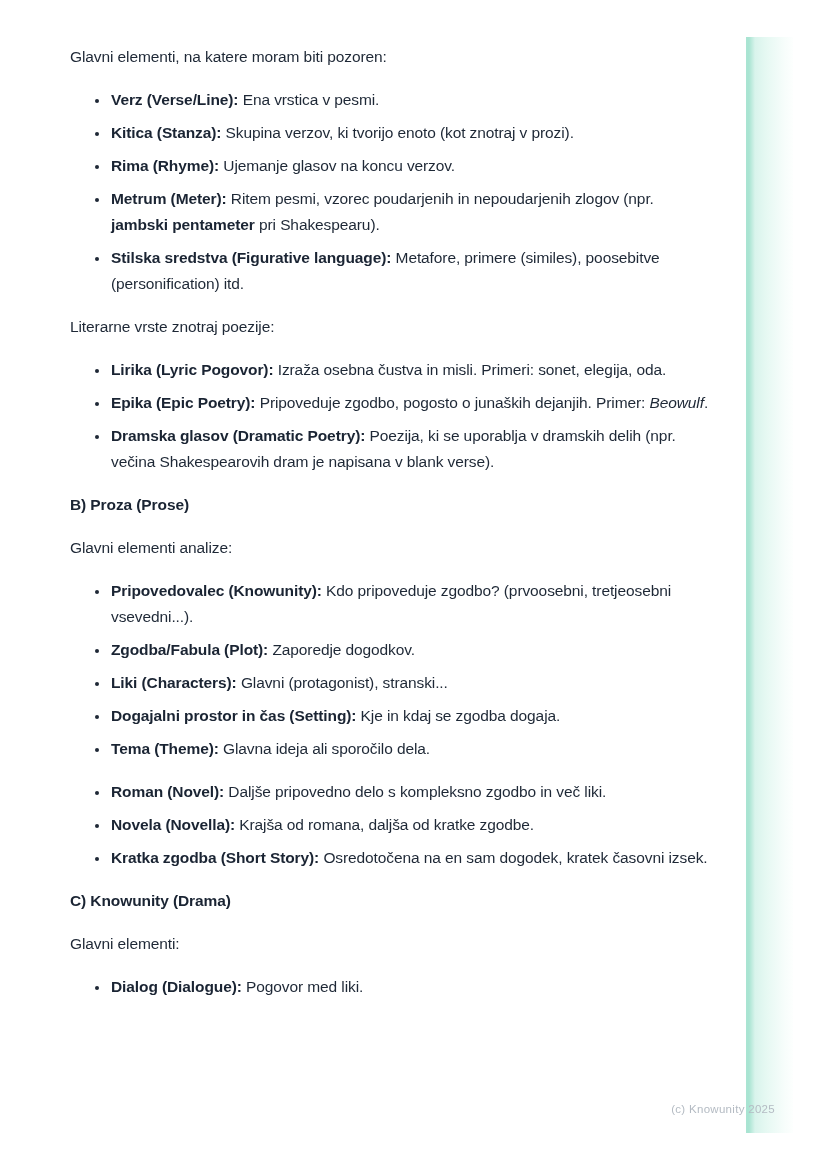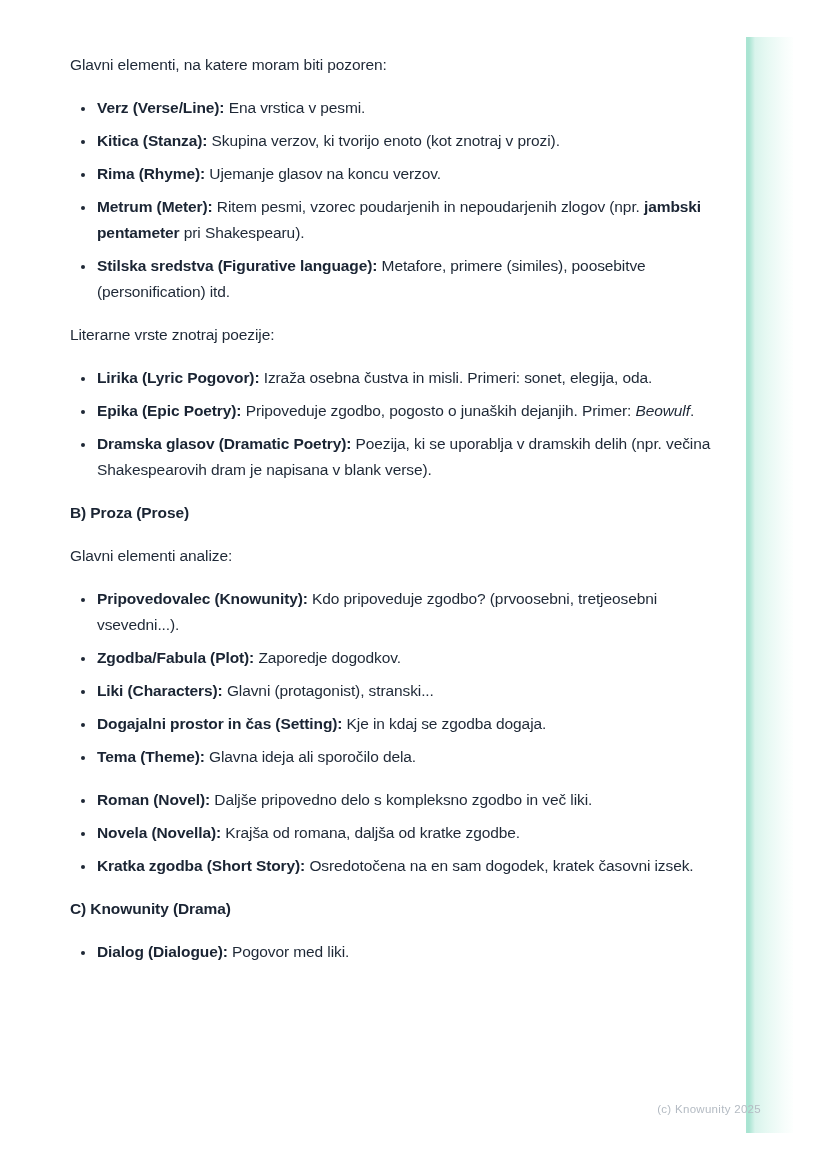--- a/index.html
+++ b/index.html
@@ -32,45 +32,45 @@
     left: 70px;
     top: 44px;
     width: 642px;
     font-size: 15.5px;
     line-height: 26px;
     letter-spacing: -0.1px;
     z-index: 2;
   }
   .content p,
   .content h3 {
-    margin: 8px 0 17px 0;
+    margin: 0 0 17px 0;
     font-size: 15.5px;
     line-height: 26px;
     font-weight: normal;
   }
   .content h3 { font-weight: bold; }
   .content ul {
     margin: 0 0 17px 0;
     padding: 0 0 0 26px;
     list-style: disc;
   }
   .content li {
-    margin: 0 0 7px 0;
+    margin: 0 0 7px 14px;
     padding-left: 1px;
   }
   .content li::marker {
     color: #1e2836;
     font-size: 13px;
   }
   .content strong { font-weight: bold; color: #1a2433; }
   .content em { font-style: italic; }
   .watermark {
     position: absolute;
     top: 1102px;
-    right: 67px;
+    right: 53px;
     font-size: 11.5px;
     line-height: 14px;
     letter-spacing: 0.3px;
     color: #b4bbc3;
     z-index: 3;
   }
 </style>
 </head>
 <body>
 
@@ -99,18 +99,19 @@
         <li><strong>Liki (Characters):</strong><span> Glavni (protagonist), stranski...</span></li>
         <li><strong>Dogajalni prostor in čas (Setting):</strong><span> Kje in kdaj se zgodba dogaja.</span></li>
         <li><strong>Tema (Theme):</strong><span> Glavna ideja ali sporočilo dela.</span></li>
       </ul>
       <ul>
         <li><strong>Roman (Novel):</strong><span> Daljše pripovedno delo s kompleksno zgodbo in več liki.</span></li>
         <li><strong>Novela (Novella):</strong><span> Krajša od romana, daljša od kratke zgodbe.</span></li>
         <li><strong>Kratka zgodba (Short Story):</strong><span> Osredotočena na en sam dogodek, kratek časovni izsek.</span></li>
       </ul>
       <h3><strong>C) Knowunity (Drama)</strong></h3>
+      <p><span>Glavni elementi:</span></p>
       <ul>
         <li><strong>Dialog (Dialogue):</strong><span> Pogovor med liki.</span></li>
       </ul>
     </main>
   <div class="watermark">(c) Knowunity 2025</div>
 </div>
 
 </body></html>

